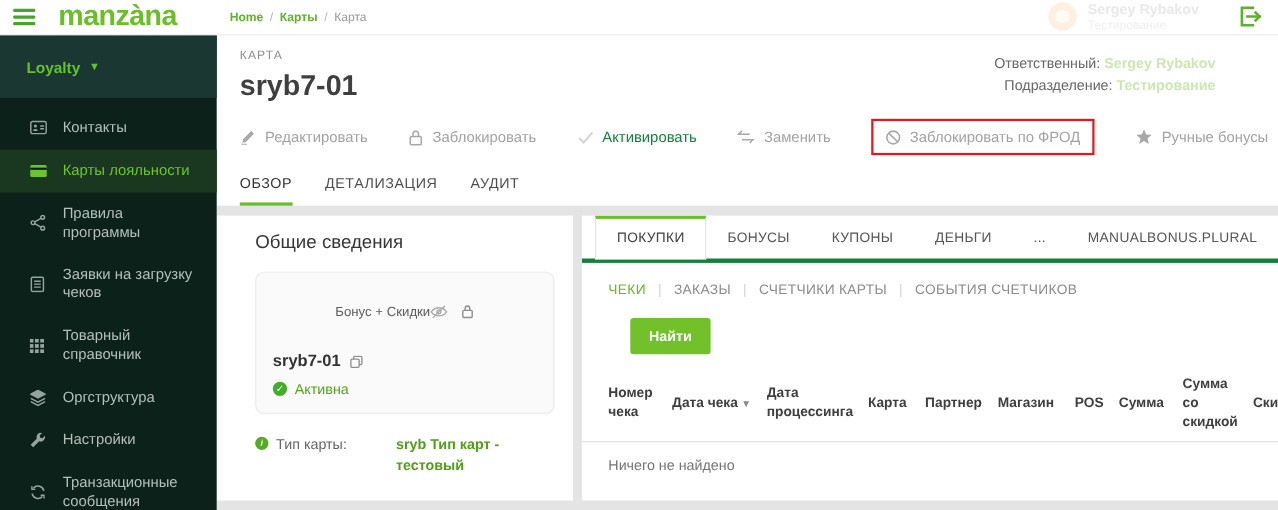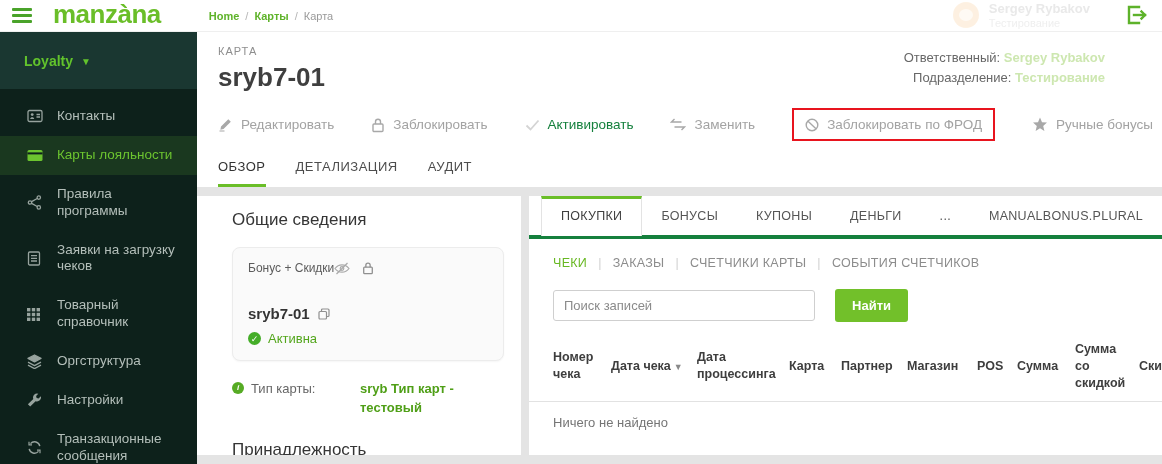--- a/index.html
+++ b/index.html
@@ -55,21 +55,21 @@
   .ptabs { position:absolute; left:21px; bottom:0; display:flex; gap:30px; }
   .ptab { font-size:13px; letter-spacing:.5px; color:#4d4d4d; padding-bottom:13px; cursor:pointer; position:relative; }
   .ptab.active { color:#333; }
   .ptab.active::after { content:""; position:absolute; left:0; right:0; bottom:0; height:3px; background:#6abe28; }
   
   .content { display:flex; gap:8px; padding-top:9px; height:122px; height:calc(100% - 164px); }
   .lpanel { width:324px; flex:none; background:#fff; padding:14px 20px 0 35px; overflow:hidden; }
   .h2 { font-size:17px; font-weight:500; color:#353535; }
   .infocard { margin-top:17px; width:272px; background:#fafafa; border:1px solid #ececec; border-radius:8px;
               padding:13px 15px 14px; box-shadow:0 1px 2px rgba(0,0,0,.04); }
-  .icrow1 { display:flex; align-items:center; justify-content:flex-start; }
+  .icrow1 { display:flex; align-items:center; justify-content:center;margin-top:15px; }
   .icprog { font-size:12px; color:#5c5c5c; }
   .icicons { display:flex; gap:12px; align-items:center; color:#a9a9a9; }
   .icnum { margin-top:30px; display:flex; align-items:center; gap:8px; font-size:15px; font-weight:700; color:#333; }
   .copyic { color:#8f8f8f; display:flex; cursor:pointer; }
   .icstatus { margin-top:9px; display:flex; align-items:center; gap:7px; font-size:13px; color:#53a61c; }
   .okdot { width:13px; height:13px; border-radius:50%; background:#44ad28; color:#fff; display:flex;
            align-items:center; justify-content:center; font-size:9px; font-weight:700; }
   .frow { display:flex; margin-top:19px; font-size:13px; line-height:1.45; }
   .flabel { width:128px; flex:none; color:#666; display:flex; gap:7px; }
   .infodot { width:12px; height:12px; flex:none; margin-top:2px; border-radius:50%; background:#56ab24; color:#fff;
@@ -369,21 +369,20 @@
       <div class="subtabs">
         <span class="stab active">ЧЕКИ</span>
         <span class="stsep">|</span>
         <span class="stab">ЗАКАЗЫ</span>
         <span class="stsep">|</span>
         <span class="stab">СЧЕТЧИКИ КАРТЫ</span>
         <span class="stsep">|</span>
         <span class="stab">СОБЫТИЯ СЧЕТЧИКОВ</span>
       </div>
       <div class="searchrow">
-        <input class="searchinput" type="text" placeholder="Поиск записей" style="">
         <button class="findbtn">Найти</button>
       </div>
       <div class="thead">
         <div class="th c0">Номер чека</div>
         <div class="th c1"><span>Дата чека</span><span class="sort">▼</span></div>
         <div class="th c2">Дата процессинга</div>
         <div class="th c3">Карта</div>
         <div class="th c4">Партнер</div>
         <div class="th c5">Магазин</div>
         <div class="th c6">POS</div>

